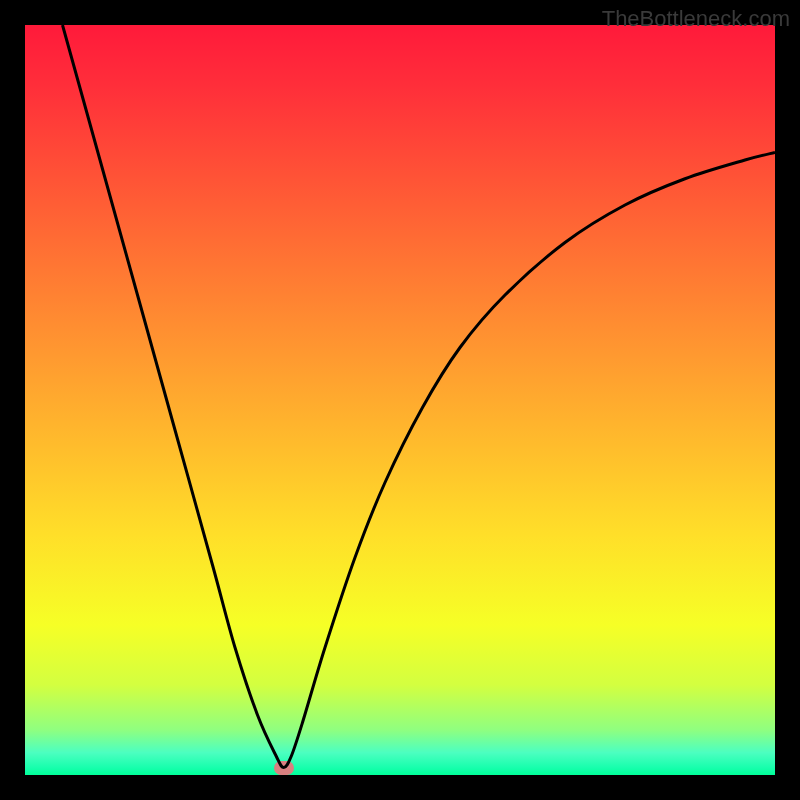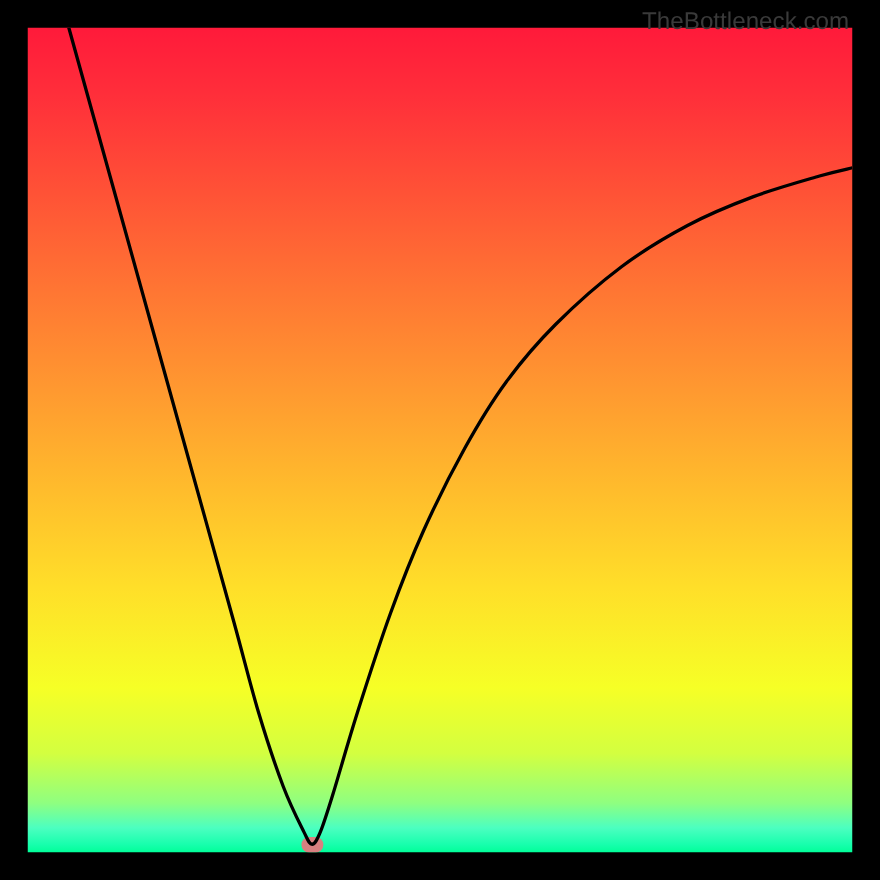--- a/index.html
+++ b/index.html
@@ -11,21 +11,21 @@
     width: 800px;
     height: 800px;
     background: #000000;
     position: relative;
     overflow: hidden;
     font-family: Arial, Helvetica, sans-serif;
   }
   .watermark {
     position: absolute;
     top: 6px;
-    right: 28px;
+    right: 10px;
     color: #3a3a3a;
     font-size: 22px;
     font-weight: 500;
     z-index: 10;
     letter-spacing: 0px;
   }
   .frame {
     position: absolute;
     left: 25px;
     top: 25px;

